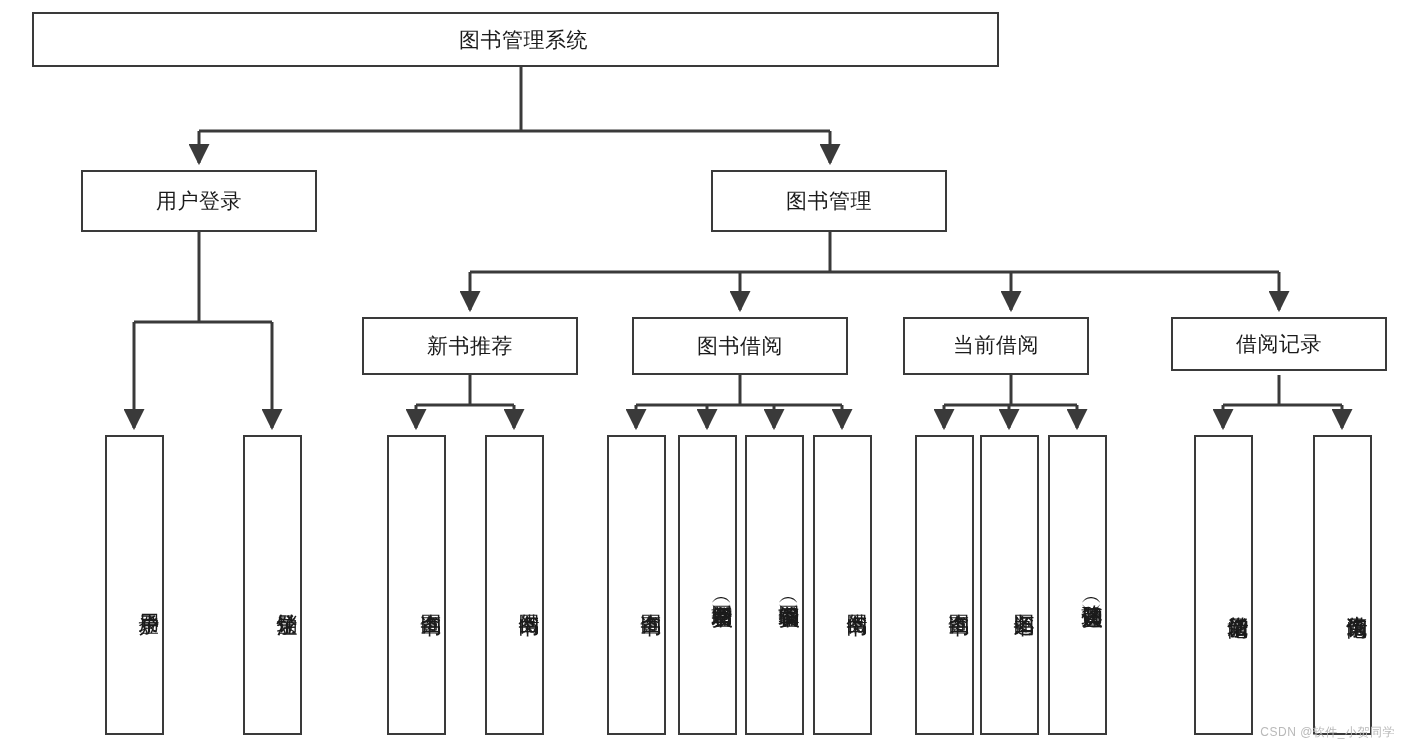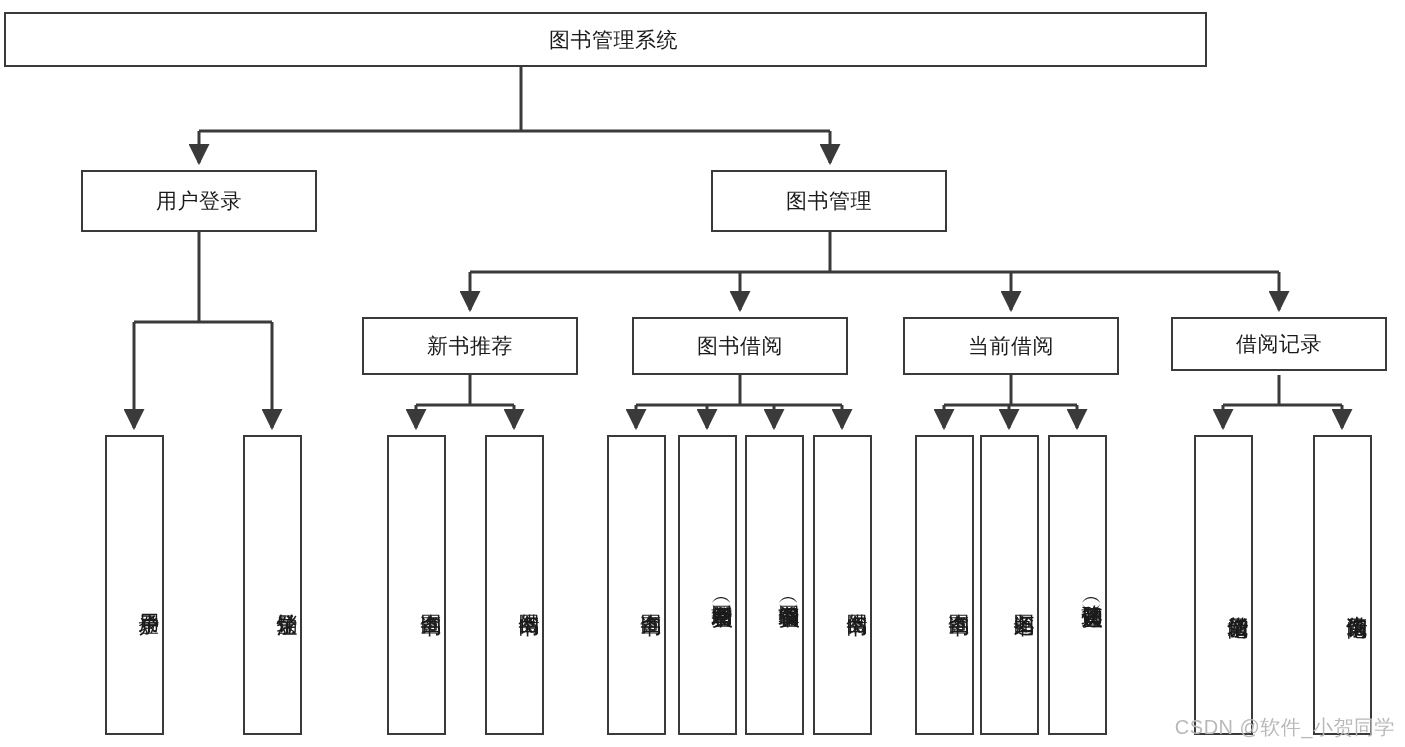--- a/index.html
+++ b/index.html
@@ -52,21 +52,21 @@
     white-space: nowrap;
   }
   .node.v .vtext {
     writing-mode: vertical-rl;
     text-orientation: upright;
   }
   .watermark {
     position: absolute;
     right: 10px;
     bottom: 6px;
-    font-size: 20px;
+    font-size: 12px;
     color: #b9b9b9;
     letter-spacing: 0.5px;
     white-space: nowrap;
   }
 </style>
 </head>
 <body>
 
 <div id="canvas">
 
@@ -113,38 +113,38 @@
       <path d="M 1009 405 L 1009 428" marker-end="url(#arrow)"></path>
       <path d="M 1077 405 L 1077 428" marker-end="url(#arrow)"></path>
 
       <path d="M 1279 375 L 1279 405"></path>
       <path d="M 1223 405 L 1342 405"></path>
       <path d="M 1223 405 L 1223 428" marker-end="url(#arrow)"></path>
       <path d="M 1342 405 L 1342 428" marker-end="url(#arrow)"></path>
     </g>
   </svg>
 
-  <div class="node h" style="left:4px; top:12px; width:1203px; height:55px;padding-left:16px;">
+  <div class="node h" style="left:32px; top:12px; width:967px; height:55px;padding-left:16px;">
     <span>图书管理系统</span>
   </div>
 
   <div class="node h" style="left:81px; top:170px; width:236px; height:62px;">
     <span>用户登录</span>
   </div>
   <div class="node h" style="left:362px; top:317px; width:216px; height:58px;">
     <span>新书推荐</span>
   </div>
 
   <div class="node h" style="left:711px; top:170px; width:236px; height:62px;">
     <span>图书管理</span>
   </div>
   <div class="node h" style="left:632px; top:317px; width:216px; height:58px;">
     <span>图书借阅</span>
   </div>
-  <div class="node h" style="left:903px; top:317px; width:216px; height:58px;">
+  <div class="node h" style="left:903px; top:317px; width:186px; height:58px;font-family:Liberation Serif, serif;">
     <span>当前借阅</span>
   </div>
   <div class="node h" style="left:1171px; top:317px; width:216px; height:54px;">
     <span>借阅记录</span>
   </div>
 
   <div class="node v" style="left:105px; top:435px; width:59px; height:300px;">
     <span class="vtext">用户登录</span>
   </div>
   <div class="node v" style="left:243px; top:435px; width:59px; height:300px;">

